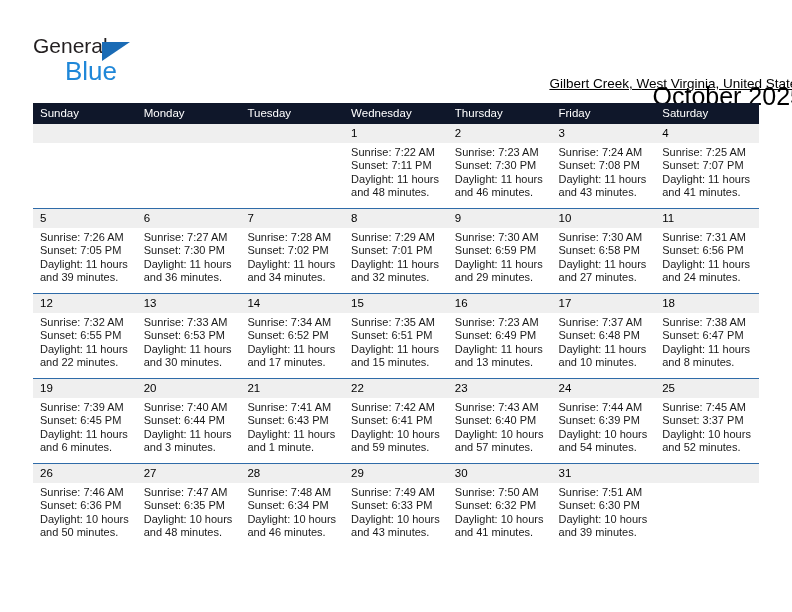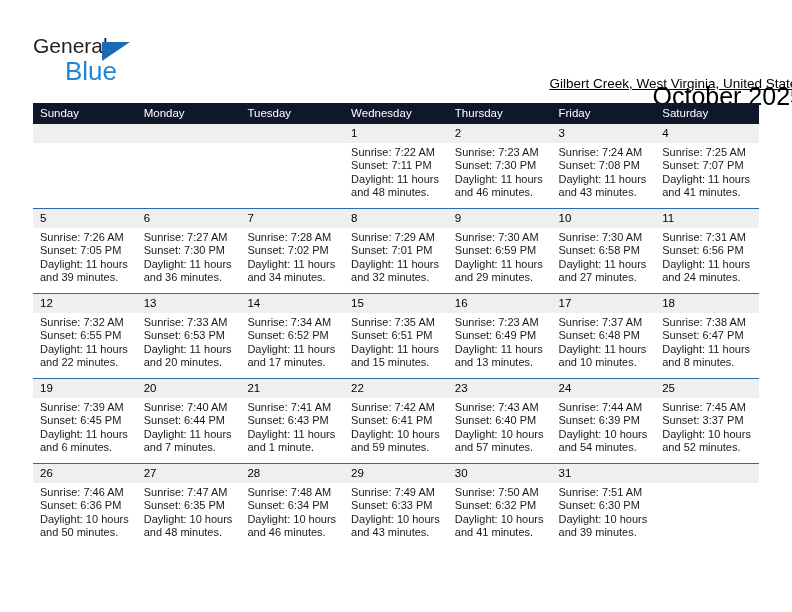--- a/index.html
+++ b/index.html
@@ -304,21 +304,21 @@
               <div>Daylight: 11 hours</div>
               <div>and 22 minutes.</div>
             </div>
           </td>
           <td>
             <div class="daynum">13</div>
             <div class="info">
               <div>Sunrise: 7:33 AM</div>
               <div>Sunset: 6:53 PM</div>
               <div>Daylight: 11 hours</div>
-              <div>and 20 minutes.</div>
+              <div>and 30 minutes.</div>
             </div>
           </td>
           <td>
             <div class="daynum">14</div>
             <div class="info">
               <div>Sunrise: 7:34 AM</div>
               <div>Sunset: 6:52 PM</div>
               <div>Daylight: 11 hours</div>
               <div>and 17 minutes.</div>
             </div>
@@ -369,21 +369,21 @@
               <div>Daylight: 11 hours</div>
               <div>and 6 minutes.</div>
             </div>
           </td>
           <td>
             <div class="daynum">20</div>
             <div class="info">
               <div>Sunrise: 7:40 AM</div>
               <div>Sunset: 6:44 PM</div>
               <div>Daylight: 11 hours</div>
-              <div>and 7 minutes.</div>
+              <div>and 3 minutes.</div>
             </div>
           </td>
           <td>
             <div class="daynum">21</div>
             <div class="info">
               <div>Sunrise: 7:41 AM</div>
               <div>Sunset: 6:43 PM</div>
               <div>Daylight: 11 hours</div>
               <div>and 1 minute.</div>
             </div>

